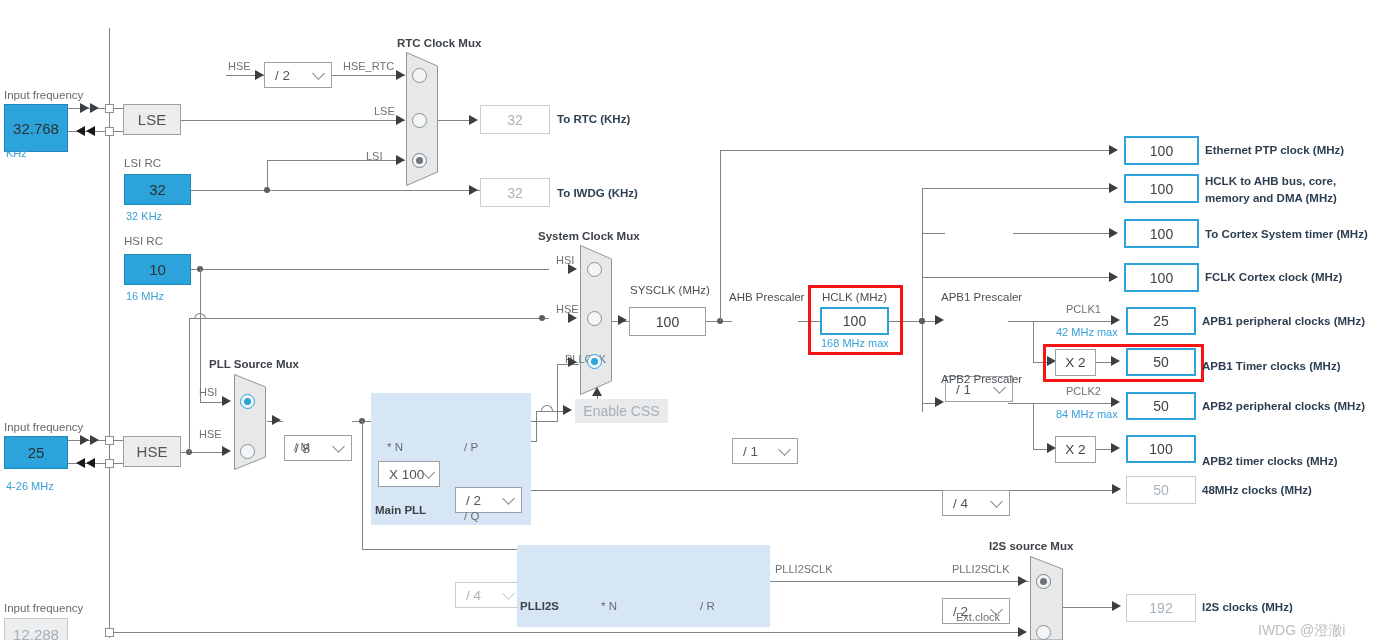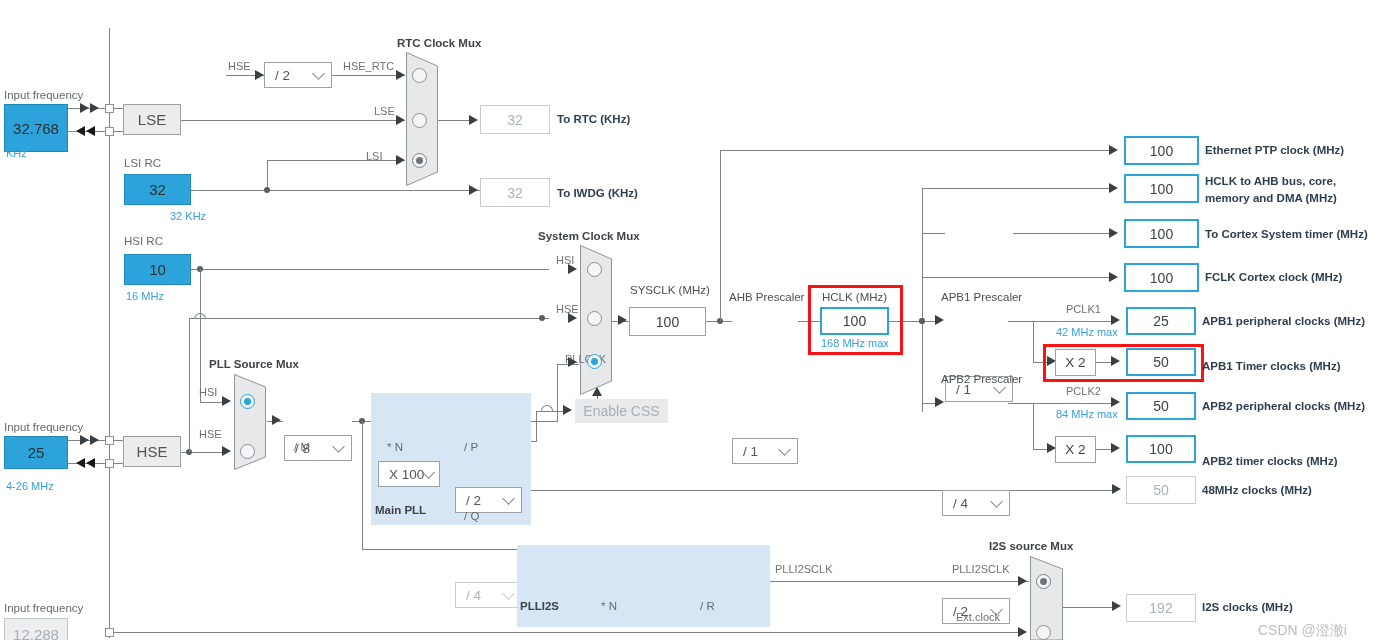--- a/index.html
+++ b/index.html
@@ -281,21 +281,21 @@
   <div class="abs arrow" style="left:469px; top:115px;"></div>
   <div class="abs val-box-dis" style="left:480px; top:105px; width:70px; height:29px;">32</div>
   <div class="abs out-label" style="left:557px; top:112px;">To RTC (KHz)</div>
 
   <div class="abs arrow" style="left:469px; top:185px;"></div>
   <div class="abs val-box-dis" style="left:480px; top:178px; width:70px; height:29px;">32</div>
   <div class="abs out-label" style="left:557px; top:186px;">To IWDG (KHz)</div>
 
   <div class="abs lbl" style="left:124px; top:157px;">LSI RC</div>
   <div class="abs in-freq" style="left:124px; top:174px; width:67px; height:31px;">32</div>
-  <div class="abs blue-note" style="left:126px; top:210px;margin-left:44px;">32 KHz</div>
+  <div class="abs blue-note" style="left:126px; top:210px;">32 KHz</div>
 
   <div class="abs lbl" style="left:124px; top:235px;">HSI RC</div>
   <div class="abs in-freq" style="left:124px; top:254px; width:67px; height:31px;">10</div>
   <div class="abs blue-note" style="left:126px; top:290px;">16 MHz</div>
 
   <div class="abs lbl" style="left:4px; top:421px;">Input frequency</div>
   <div class="abs in-freq" style="left:4px; top:436px; width:64px; height:33px;">25</div>
   <div class="abs blue-note" style="left:6px; top:480px;">4-26 MHz</div>
   <div class="abs arrow" style="left:80px; top:435px;"></div>
   <div class="abs arrow" style="left:90px; top:435px;"></div>
@@ -458,15 +458,15 @@
   <div class="abs sig" style="left:952px; top:563px;">PLLI2SCLK</div>
   <div class="abs arrow" style="left:1018px; top:576px;"></div>
   <div class="radio selg" style="left:1036px; top:574px;"></div>
   <div class="abs sig" style="left:956px; top:611px;">Ext.clock</div>
   <div class="abs arrow" style="left:1018px; top:627px;"></div>
   <div class="radio" style="left:1036px; top:625px;"></div>
   <div class="abs arrow" style="left:1112px; top:601px;"></div>
   <div class="abs val-box-dis" style="left:1126px; top:594px; width:70px; height:28px;">192</div>
   <div class="abs out-label" style="left:1202px; top:600px;">I2S clocks (MHz)</div>
 
-  <div class="abs watermark" style="left:1258px; top:622px;">CSDN @澄澈i</div>
+  <div class="abs watermark" style="left:1258px; top:622px;">IWDG @澄澈i</div>
 
 </div>
 
 </body></html>

